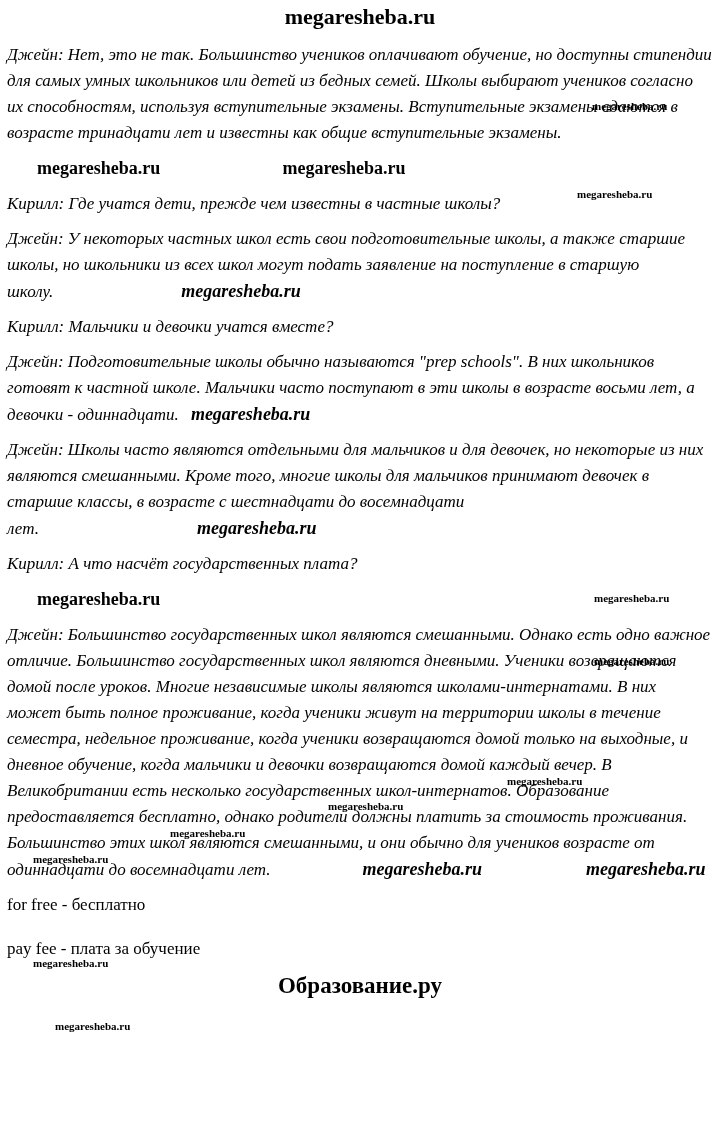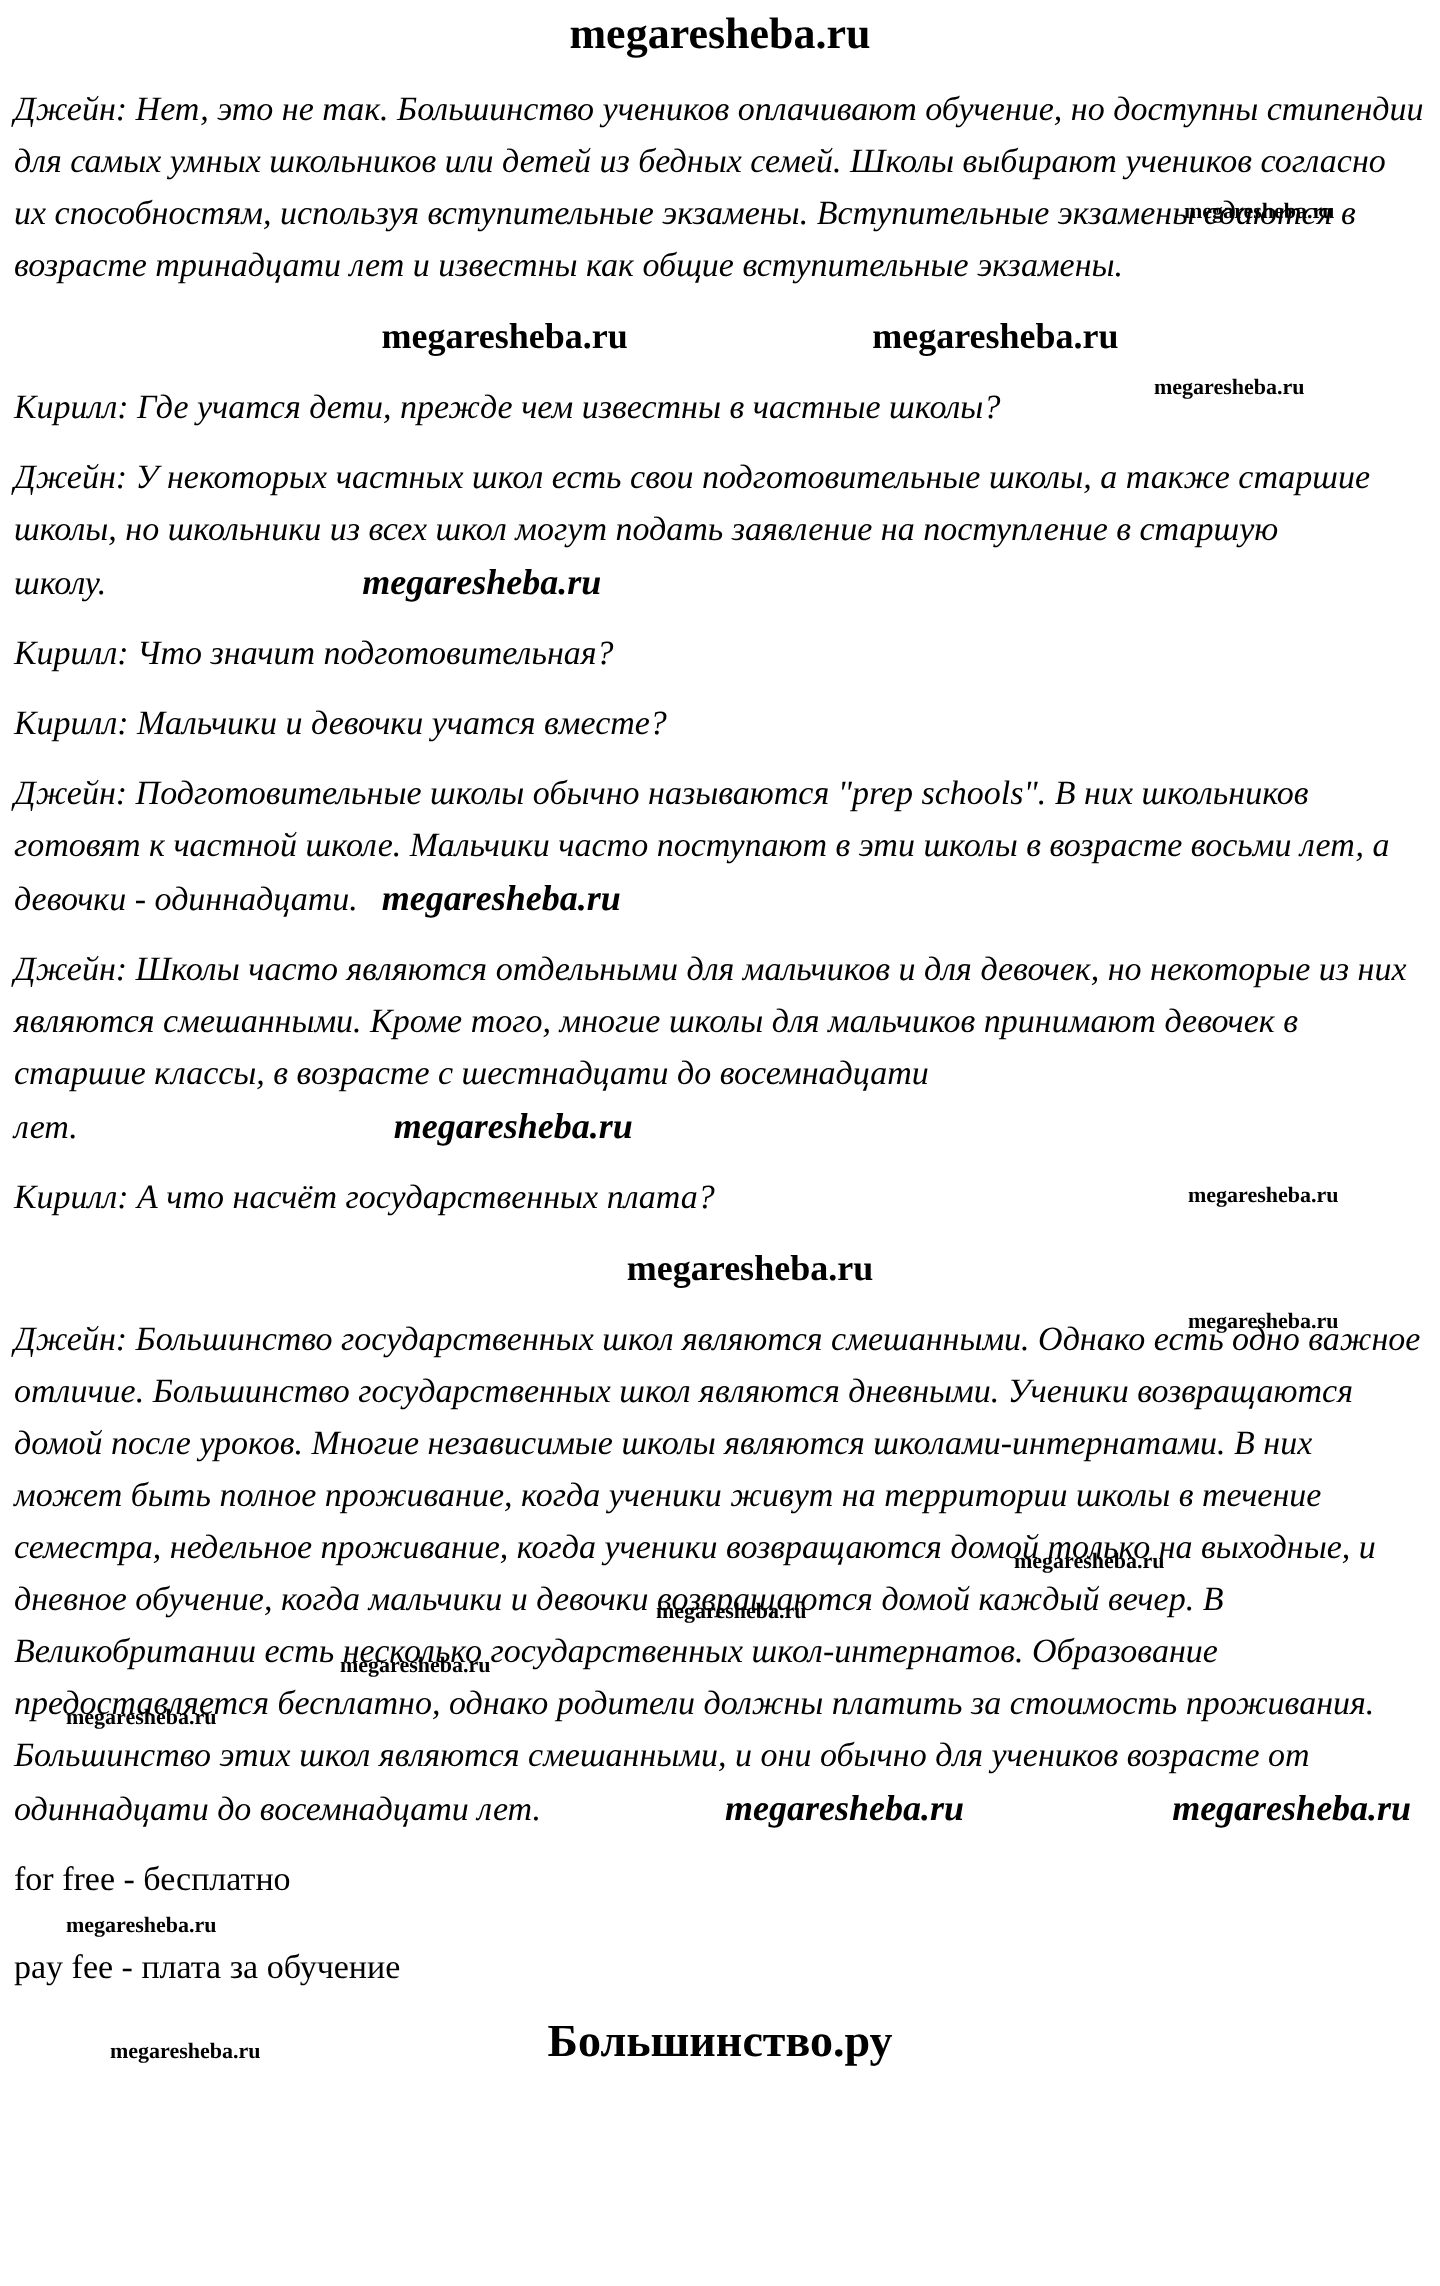--- a/index.html
+++ b/index.html
@@ -18,21 +18,21 @@
     overflow:hidden;
   }
   .doc-header {
     text-align:center;
     font-weight:700;
     font-size:22px;
     line-height:30px;
     margin:2px 0 10px 0;
   }
   p.para { margin:0 0 9px 0;font-style:italic; }
-  .wm-row { margin:0 0 9px 0; line-height:26px;text-align:center; }
+  .wm-row { margin:0 0 9px 0; line-height:26px; }
   .wm-bold {
     font-weight:700;
     font-size:18px;
     white-space:nowrap;
   }
   .wm-inline {
     font-weight:700;
     font-size:18px;
     white-space:nowrap;
   }
@@ -70,23 +70,20 @@
   </div>
 
   <p class="para">
     <span>Кирилл: Где учатся дети, прежде чем известны в частные школы?</span>
   </p>
 
   <p class="para">
     <span>Джейн: У некоторых частных школ есть свои подготовительные школы, а также старшие школы, но школьники из всех школ могут подать заявление на поступление в старшую школу.</span><span class="wm-inline" style="margin-left:128px;">megaresheba.ru</span>
   </p>
 
-  <p class="para">
-    <span>Кирилл: Что значит подготовительная?</span>
-  </p>
 
   <p class="para">
     <span>Кирилл: Мальчики и девочки учатся вместе?</span>
   </p>
 
   <p class="para">
     <span>Джейн: Подготовительные школы обычно называются "prep schools". В них школьников готовят к частной школе. Мальчики часто поступают в эти школы в возрасте восьми лет, а девочки - одиннадцати.</span><span class="wm-inline" style="margin-left:12px;">megaresheba.ru</span>
   </p>
 
   <p class="para">
@@ -105,21 +102,21 @@
     <span>Джейн: Большинство государственных школ являются смешанными. Однако есть одно важное отличие. Большинство государственных школ являются дневными. Ученики возвращаются домой после уроков. Многие независимые школы являются школами-интернатами. В них может быть полное проживание, когда ученики живут на территории школы в течение семестра, недельное проживание, когда ученики возвращаются домой только на выходные, и дневное обучение, когда мальчики и девочки возвращаются домой каждый вечер. В Великобритании есть несколько государственных школ-интернатов. Образование предоставляется бесплатно, однако родители должны платить за стоимость проживания. Большинство этих школ являются смешанными, и они обычно для учеников возрасте от одиннадцати до восемнадцати лет.</span><span class="wm-inline" style="margin-left:92px;">megaresheba.ru</span><span class="wm-inline" style="margin-left:104px;">megaresheba.ru</span>
   </p>
 
   <p class="vocab">
     <span>for free - бесплатно</span>
   </p>
   <p class="vocab-last">
     <span>pay fee - плата за обучение</span>
   </p>
 
-  <div class="doc-footer">Большинство.ру</div>
+  <div class="doc-footer">Образование.ру</div>
 
   <div class="wm-sm" style="left:592px; top:100px;">megaresheba.ru</div>
   <div class="wm-sm" style="left:577px; top:188px;">megaresheba.ru</div>
   <div class="wm-sm" style="left:594px; top:592px;">megaresheba.ru</div>
   <div class="wm-sm" style="left:594px; top:655px;">megaresheba.ru</div>
   <div class="wm-sm" style="left:507px; top:775px;">megaresheba.ru</div>
   <div class="wm-sm" style="left:328px; top:800px;">megaresheba.ru</div>
   <div class="wm-sm" style="left:170px; top:827px;">megaresheba.ru</div>
   <div class="wm-sm" style="left:33px;  top:853px;">megaresheba.ru</div>
   <div class="wm-sm" style="left:33px;  top:957px;">megaresheba.ru</div>

